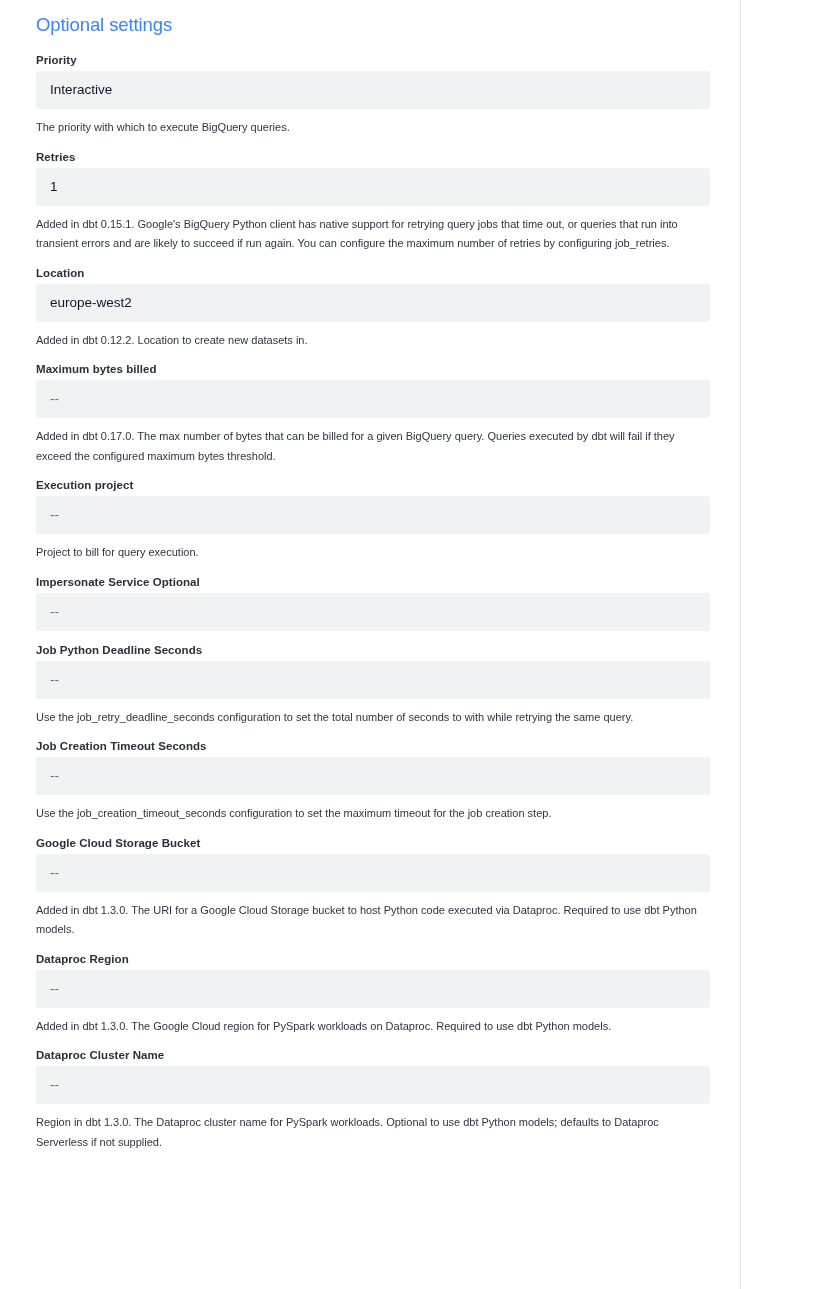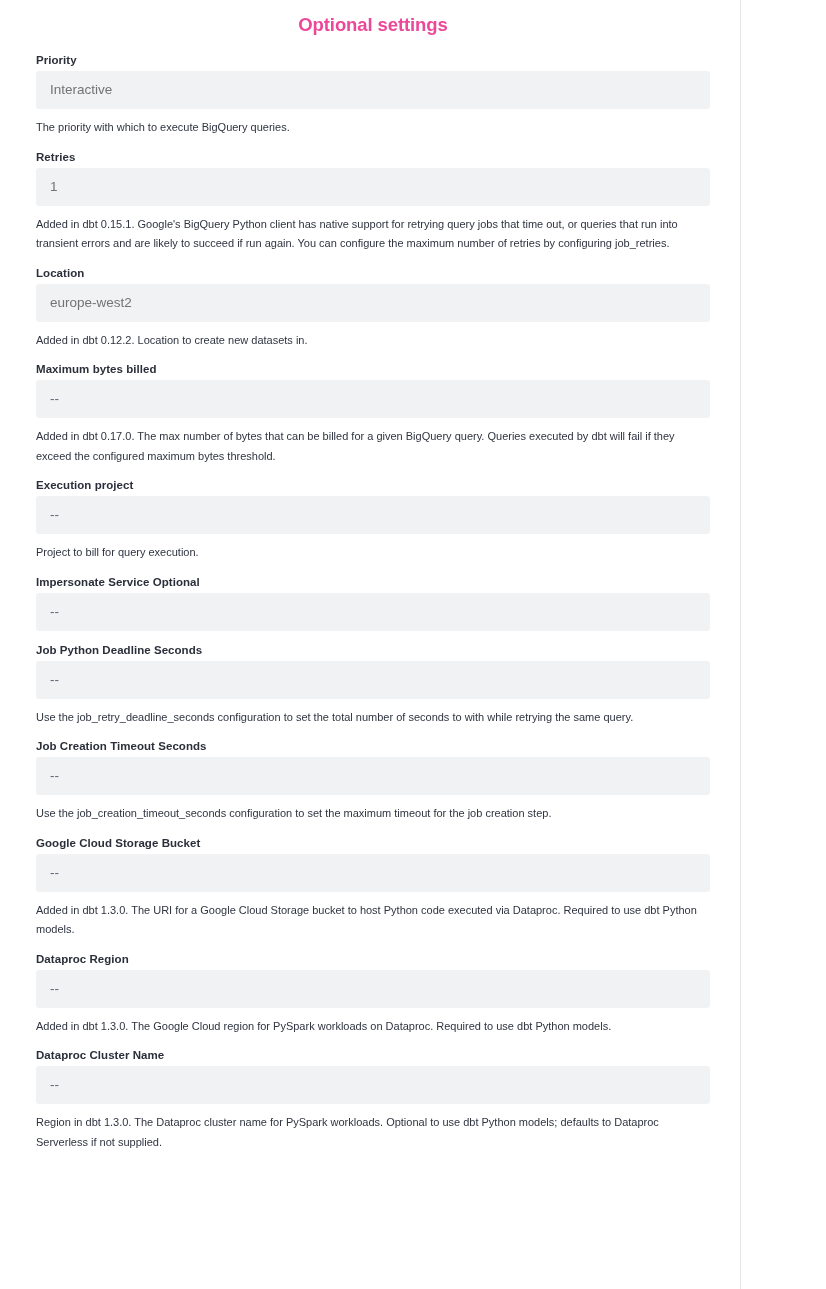--- a/index.html
+++ b/index.html
@@ -31,25 +31,24 @@
     left: 0;
     top: 0;
     width: 741px;
     height: 1289px;
     border-right: 1px solid #e6e6e6;
     box-sizing: border-box;
     pointer-events: none;
   }
   .section-title {
     font-size: 18.5px;
-    font-weight: 700;
-    color: #ec4899;
+    font-weight: 400;
+    color: #3b82f6;
     margin: 14px 0 18px 0;
     letter-spacing: -0.1px;
-    text-align: center;
   }
   .field {
     margin-bottom: 0;
   }
   .field-label {
     font-size: 11.5px;
     font-weight: 700;
     color: #2b2f3a;
     margin-bottom: 5px;
     letter-spacing: 0.05px;
@@ -58,21 +57,21 @@
     width: 100%;
     box-sizing: border-box;
     height: 38px;
     line-height: 38px;
     background: #f1f2f4;
     border: none;
     border-radius: 3px;
     padding: 0 14px;
     font-family: "Liberation Sans", sans-serif;
     font-size: 13.5px;
-    color: #737373;
+    color: #0f172a;
     outline: none;
     display: block;
   }
   .field-input.placeholder-dash {
     color: #5f6673;
   }
   .field-help {
     font-size: 11px;
     line-height: 19.5px;
     color: #2f3440;

